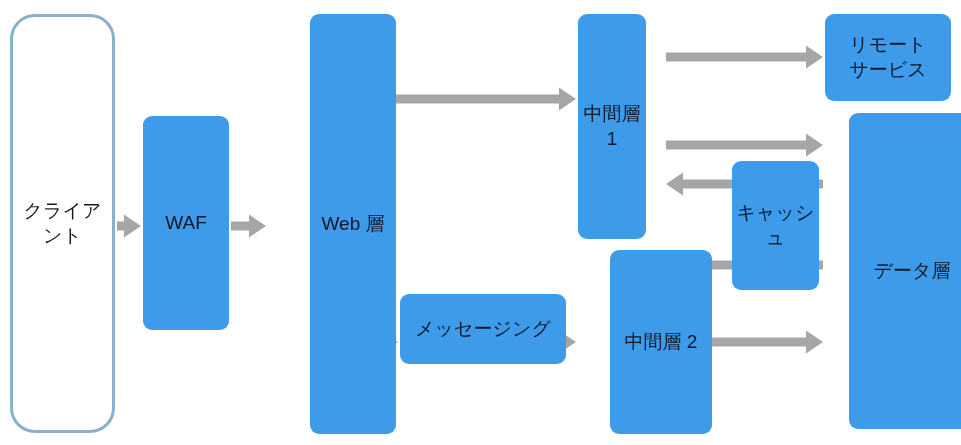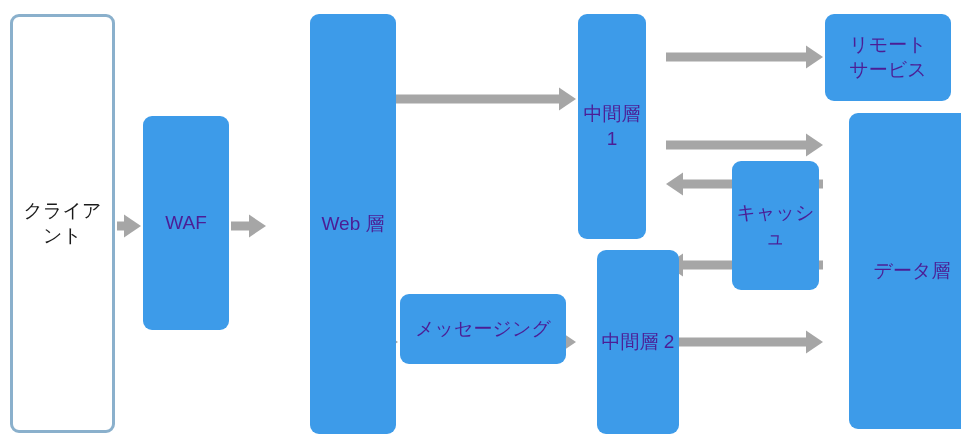--- a/index.html
+++ b/index.html
@@ -22,29 +22,29 @@
     box-sizing: border-box;
     display: flex;
     align-items: center;
     justify-content: center;
     text-align: center;
     line-height: 1.28;
     z-index: 3;
   }
   .node-filled {
     background: #3D9BE9;
-    color: #4c1d95;
+    color: #0f172a;
     border-radius: 9px;
     font-size: 19px;
   }
   .node-outline {
     background: #ffffff;
     color: #1a1a1a;
     border: 3px solid #8AB0CC;
-    border-radius: 9px;
+    border-radius: 25px;
     font-size: 19px;
   }
   .node-label {
     display: block;
     white-space: pre-line;
     padding: 0 4px;
   }
   svg.edges {
     position: absolute;
     left: 0;
@@ -114,21 +114,21 @@
       </div>
       <div class="node node-filled" id="node-web-tier" style="left: 268px; top: 14px; width: 86px; height: 420px; margin-left: 42px;">
         <span class="node-label">Web 層</span>
       </div>
       <div class="node node-filled" id="node-messaging" style="left: 400px; top: 294px; width: 166px; height: 70px; justify-content: center;">
         <span class="node-label">メッセージング</span>
       </div>
       <div class="node node-filled" id="node-middle-tier-1" style="left: 578px; top: 14px; width: 68px; height: 225px;">
         <span class="node-label">中間層 1</span>
       </div>
-      <div class="node node-filled" id="node-middle-tier-2" style="left: 597px; top: 250px; width: 82px; height: 184px;">
+      <div class="node node-filled" id="node-middle-tier-2" style="left: 610px; top: 250px; width: 102px; height: 184px;">
         <span class="node-label">中間層 2</span>
       </div>
       <div class="node node-filled" id="node-cache" style="left: 704px; top: 161px; width: 87px; height: 129px;">
         <span class="node-label">キャッシュ</span>
       </div>
       <div class="node node-filled" id="node-remote-service" style="left: 825px; top: 14px; width: 126px; height: 87px;">
         <span class="node-label">リモート
 サービス</span>
       </div>
       <div class="node node-filled" id="node-data-tier" style="left: 825px; top: 113px; width: 126px; height: 316px; margin-left: 24px;">

